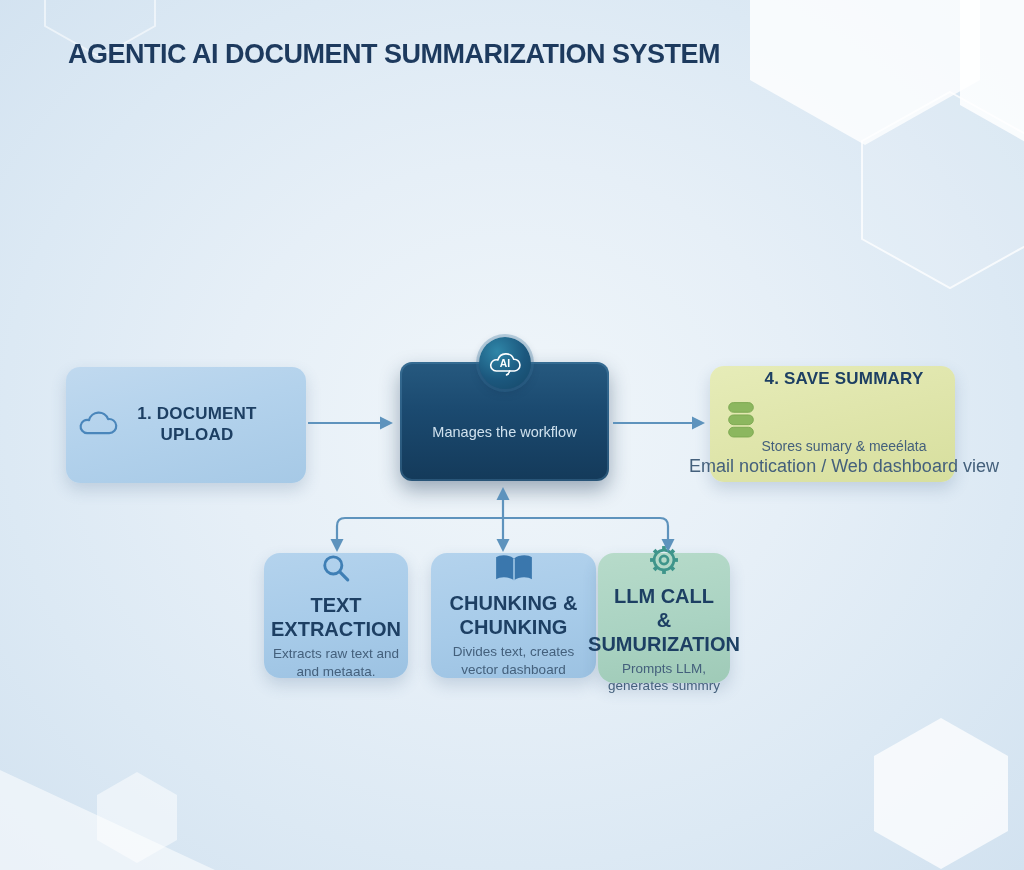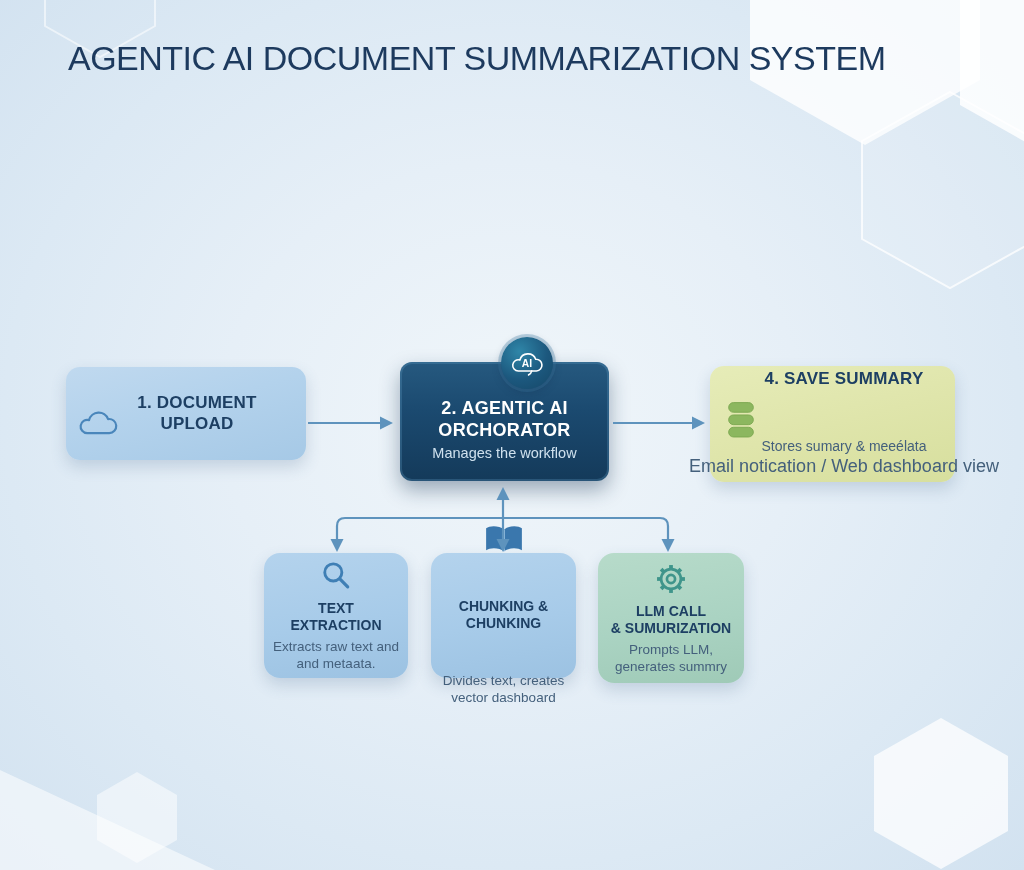--- a/index.html
+++ b/index.html
@@ -18,52 +18,52 @@
     position: absolute; left: 0; top: 0;
     width: 1024px; height: 870px;
     pointer-events: none;
   }
   .bg-layer { z-index: 0; }
   .arrow-layer { z-index: 2; }
 
   .page-title {
     position: absolute; left: 68px; top: 38px; width: 830px;
     z-index: 1;
-    font-size: 34px; font-weight: 400; line-height: 1.2;
+    font-size: 27px; font-weight: 700; line-height: 1.2;
     letter-spacing: -0.5px;
     color: #1d3a5e;
   }
 
   .node {
     position: absolute; z-index: 1;
     border-radius: 14px;
     display: flex; align-items: center; justify-content: center;
     box-shadow: 0 7px 16px rgba(54, 92, 128, 0.20);
   }
 
   .node-upload {
-    left: 66px; top: 367px; width: 240px; height: 93px;
+    left: 66px; top: 367px; width: 240px; height: 116px;
     background: linear-gradient(165deg, #c0d9ef 0%, #b3d2ec 45%, #a6c9e6 100%);
     padding: 10px 24px 10px 4px;
   }
   .node-upload .side-icon { position: absolute; left: 12px; top: 42px; }
   .node-upload .text-col { margin-left: 42px; }
 
   .node-orchestrator {
     left: 400px; top: 362px; width: 209px; height: 119px;
     background: linear-gradient(180deg, #26597f 0%, #1b4a70 40%, #143a5a 100%);
     box-shadow: inset 0 0 0 2px rgba(96, 158, 196, 0.28), 0 9px 20px rgba(18, 48, 78, 0.38);
     border-radius: 12px;
     flex-direction: column;
     padding-top: 16px;
   }
 
   .ai-badge {
     position: absolute; z-index: 3;
-    left: 501px; top: 337px; width: 52px; height: 52px;
+    left: 479px; top: 337px; width: 52px; height: 52px;
     border-radius: 50%;
     background: radial-gradient(circle at 35% 28%, #2f86a8 0%, #1c587e 55%, #154767 100%);
     box-shadow: 0 0 0 3px rgba(60, 120, 160, 0.30), 0 3px 8px rgba(20, 50, 80, 0.35);
     display: flex; align-items: center; justify-content: center;
   }
 
   .node-save {
     left: 710px; top: 366px; width: 245px; height: 116px;
     background: linear-gradient(165deg, #e6ecb8 0%, #dfe5ab 50%, #d7df9e 100%);
     padding: 10px 6px 10px 4px;
@@ -74,44 +74,43 @@
   .node-process {
     flex-direction: column;
     border-radius: 16px;
     padding: 12px 6px;
   }
   .node-text-extraction {
     left: 264px; top: 553px; width: 144px; height: 125px;
     background: linear-gradient(170deg, #b4d3ed 0%, #a7cbe9 55%, #9cc2e2 100%);
   }
   .node-chunking {
-    left: 431px; top: 553px; width: 145px; height: 125px;
+    left: 431px; top: 553px; width: 165px; height: 125px;
     background: linear-gradient(170deg, #b4d3ed 0%, #a7cbe9 55%, #9cc2e2 100%);
-    gap: 36px;
   }
   .node-llm {
-    left: 598px; top: 553px; width: 146px; height: 130px;
+    left: 598px; top: 553px; width: 132px; height: 130px;
     background: linear-gradient(170deg, #b7dbca 0%, #aad3c2 55%, #9fcab7 100%);
   }
 
   .text-col { display: flex; flex-direction: column; align-items: center; text-align: center; width: 100%; }
 
   .node-heading {
     font-size: 17px; font-weight: 700; color: #1d3f63;
     letter-spacing: 0.2px; line-height: 1.22;
   }
   .node-body {
     font-size: 14px; color: #44607c; line-height: 1.3; margin-top: 3px;
   }
   .node-body .wide-line { font-size: 18px; white-space: nowrap; }
 
   .orch-heading { font-size: 18px; font-weight: 700; color: #ffffff; line-height: 1.22; text-align: center; letter-spacing: 0.3px; }
   .orch-body { font-size: 14.5px; color: #cfe1ee; margin-top: 4px; text-align: left; }
 
-  .proc-heading { font-size: 14px; font-weight: 700; color: #1d3f63; line-height: 1.2; text-align: center; margin-top: 6px; }
+  .proc-heading { font-size: 20px; font-weight: 700; color: #1d3f63; line-height: 1.2; text-align: center; margin-top: 6px; }
   .proc-body { font-size: 13.5px; color: #44607c; line-height: 1.28; text-align: center; margin-top: 4px; }
 
   .icon-box { display: flex; align-items: center; justify-content: center; }
 </style>
 </head>
 <body>
 
 <div class="canvas">
 
   <svg class="layer bg-layer" viewBox="0 0 1024 870">
@@ -165,24 +164,20 @@
 
   <div class="ai-badge">
     <svg width="38" height="32" viewBox="0 0 48 38">
       <path d="M36 29 H13 a7 7 0 1 1 2 -13.7 a10.5 10.5 0 0 1 20 -1 A7.2 7.2 0 1 1 36 29 z" fill="none" stroke="#ffffff" stroke-width="2" stroke-linejoin="round"></path>
       <path d="M30 29 q-1 4 -4 5" fill="none" stroke="#ffffff" stroke-width="2" stroke-linecap="round"></path>
       <text x="24" y="24" text-anchor="middle" font-family="Liberation Sans, sans-serif" font-size="13" font-weight="bold" fill="#ffffff">AI</text>
     </svg>
   </div>
 
   <div class="node node-orchestrator">
-    <div class="orch-heading">
-      <div>2. AGENTIC AI</div>
-      <div>ORCHORATOR</div>
-    </div>
     <div class="orch-body">Manages the workflow</div>
   </div>
 
   <div class="node node-save">
     <span class="side-icon icon-box">
       <svg width="30" height="44" viewBox="0 0 34 48">
         <rect x="3" y="2" width="28" height="11" rx="5.5" fill="#8cb75f" stroke="#7aa64e" stroke-width="1"></rect>
         <rect x="3" y="16" width="28" height="11" rx="5.5" fill="#8cb75f" stroke="#7aa64e" stroke-width="1"></rect>
         <rect x="3" y="30" width="28" height="11" rx="5.5" fill="#8cb75f" stroke="#7aa64e" stroke-width="1"></rect>
       </svg>

